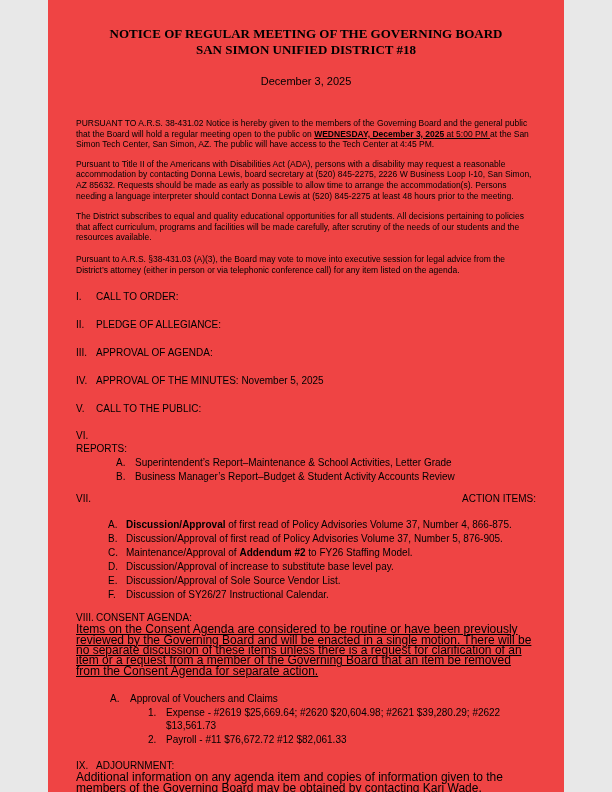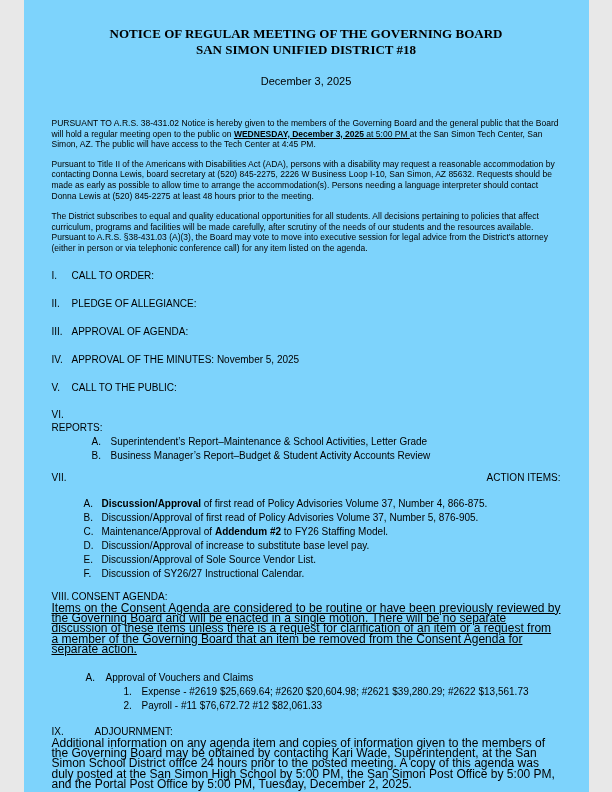--- a/index.html
+++ b/index.html
@@ -1,21 +1,21 @@
 <!DOCTYPE html>
 <html><head>
 <meta charset="utf-8">
 <style>
   html, body { margin: 0; padding: 0; background: #e8e8e8; }
   .page {
     position: relative;
-    width: 565px;
+    width: 516px;
     height: 792px;
     margin: 0 auto;
-    background: #7dd3fc;
+    background: #ef4444;
     color: #000000;
     font-family: "Liberation Sans", sans-serif;
     overflow: hidden;
     box-sizing: border-box;
   }
   .inner { padding: 26px 28px 0 28px; }
 
   
   .doc-header { text-align: center; }
   .title-line {
@@ -33,34 +33,34 @@
   
   .body-p {
     font-size: 8.5px;
     line-height: 10.6px;
     margin: 0;
     text-align: left;
   }
   .p1 { margin-top: 30px; }
   .p2 { margin-top: 9px; }
   .p3 { margin-top: 10px; }
-  .p4 { }
+  .p4 { margin-top: 11px; }
   .bold-underline { font-weight: bold; text-decoration: underline; }
   .underline-only { text-decoration: underline; }
 
   
   .roman-item {
     display: flex;
     font-size: 10px;
     line-height: 13px;
   }
   .roman-item .numeral { min-width: 20px; flex: none; }
   .mt15 { margin-top: 15px; }
   .mt14 { margin-top: 14px; flex-direction: column; }
-  .mt13 { margin-top: 13px; gap: 23px; }
+  .mt13 { margin-top: 13px; }
   .mt10 { margin-top: 10px; }
   .mt9  { margin-top: 9px; justify-content: space-between; }
 
   
   .sub-item {
     display: flex;
     font-size: 10px;
     line-height: 13px;
   }
   .sub-item .marker { flex: none; }

